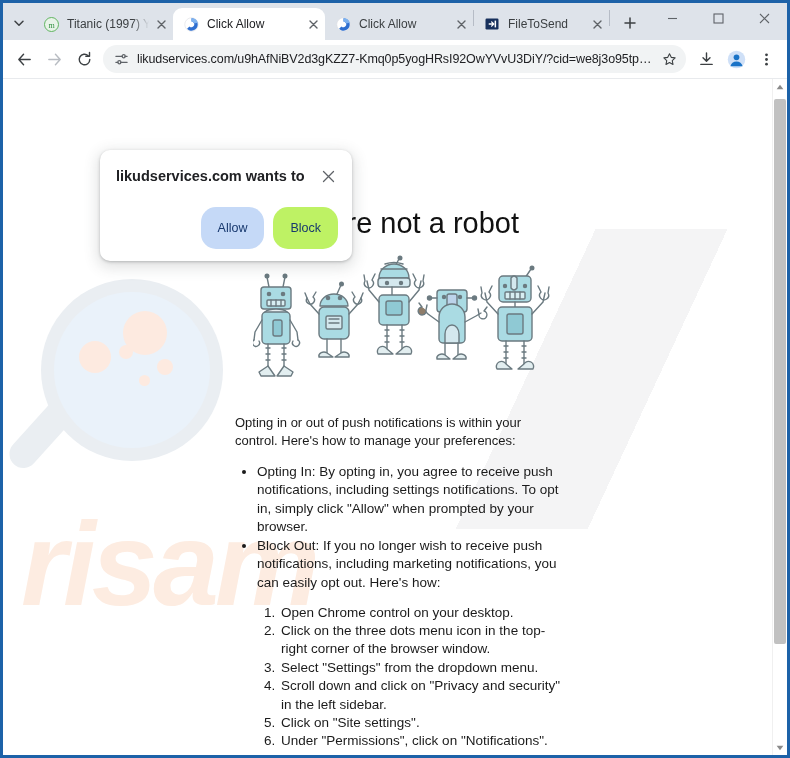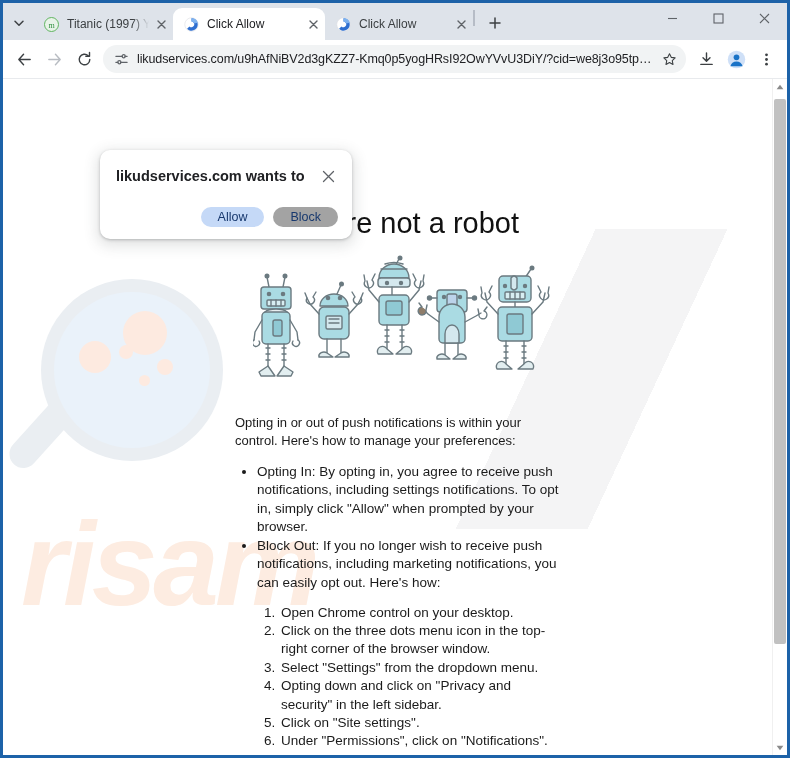--- a/index.html
+++ b/index.html
@@ -397,27 +397,27 @@
     display: flex;
     justify-content: flex-end;
     gap: 9px;
     margin-top: 21px;
   }
   .pd-btn {
     background: #c5d9f7;
     color: #17386e;
     border: none;
     border-radius: 15px;
-    height: 20px;
+    height: 42px;
     padding: 0 17px;
     font-size: 12.5px;
     font-family: "Liberation Sans", sans-serif;
     font-weight: 400;
   }
-  .pd-btn.block { background: #a3a3a3; }
+  .pd-btn.block { background: #bef264; }
 </style>
 </head>
 <body>
 
 <div class="window">
 
   <div class="tabstrip">
 
     <div class="tablist-chevron">
       <svg width="12" height="12" viewBox="0 0 12 12">
@@ -467,20 +467,35 @@
       <span class="tab-title">Click Allow</span>
       <span class="tab-close">
         <svg width="9" height="9" viewBox="0 0 9 9">
             <path d="M1 1 8 8M8 1 1 8" stroke="#5f6368" stroke-width="1.4" stroke-linecap="round"></path>
           </svg>
       </span>
     </div>
 
     <div class="tab-sep"></div>
 
+    <div class="tab inactive" style="width:135px">
+      <span class="tab-favicon">
+        <svg width="14" height="14" viewBox="0 0 14 14">
+          <rect x="0.5" y="1.5" width="13" height="11" rx="1.2" fill="#17305c"></rect>
+          <path d="M4.2 7h4.2M6.6 4.9 8.8 7l-2.2 2.1" fill="none" stroke="#ffffff" stroke-width="1.3" stroke-linecap="round" stroke-linejoin="round"></path>
+          <rect x="9.6" y="3.6" width="1.5" height="6.8" fill="#ffffff"></rect>
+        </svg>
+      </span>
+      <span class="tab-title">FileToSend</span>
+      <span class="tab-close">
+        <svg width="9" height="9" viewBox="0 0 9 9">
+            <path d="M1 1 8 8M8 1 1 8" stroke="#5f6368" stroke-width="1.4" stroke-linecap="round"></path>
+          </svg>
+      </span>
+    </div>
 
     <div class="tab-sep"></div>
 
     <div class="newtab">
       <svg width="12" height="12" viewBox="0 0 12 12">
           <path d="M6 1v10M1 6h10" stroke="#3c4043" stroke-width="1.5" stroke-linecap="round"></path>
         </svg>
     </div>
 
     <div class="wincontrols">
@@ -691,21 +706,21 @@
           </li>
           <li>
             <b>Block Out</b><span>: If you no longer wish to receive push notifications, including marketing notifications, you can easily opt out. Here's how:</span>
           </li>
         </ul>
 
         <ol class="steps">
           <li>Open Chrome control on your desktop.</li>
           <li>Click on the three dots menu icon in the top-right corner of the browser window.</li>
           <li>Select "Settings" from the dropdown menu.</li>
-          <li>Opting down and click on "Privacy and security" in the left sidebar.</li>
+          <li>Scroll down and click on "Privacy and security" in the left sidebar.</li>
           <li>Click on "Site settings".</li>
           <li>Under "Permissions", click on "Notifications".</li>
           <li>Locate the website in the list of sites and click on the three dots next to it.</li>
 
         </ol>
       </div>
 
       <div class="permdialog">
         <div class="pd-head">
           <div class="pd-title">likudservices.com wants to</div>

